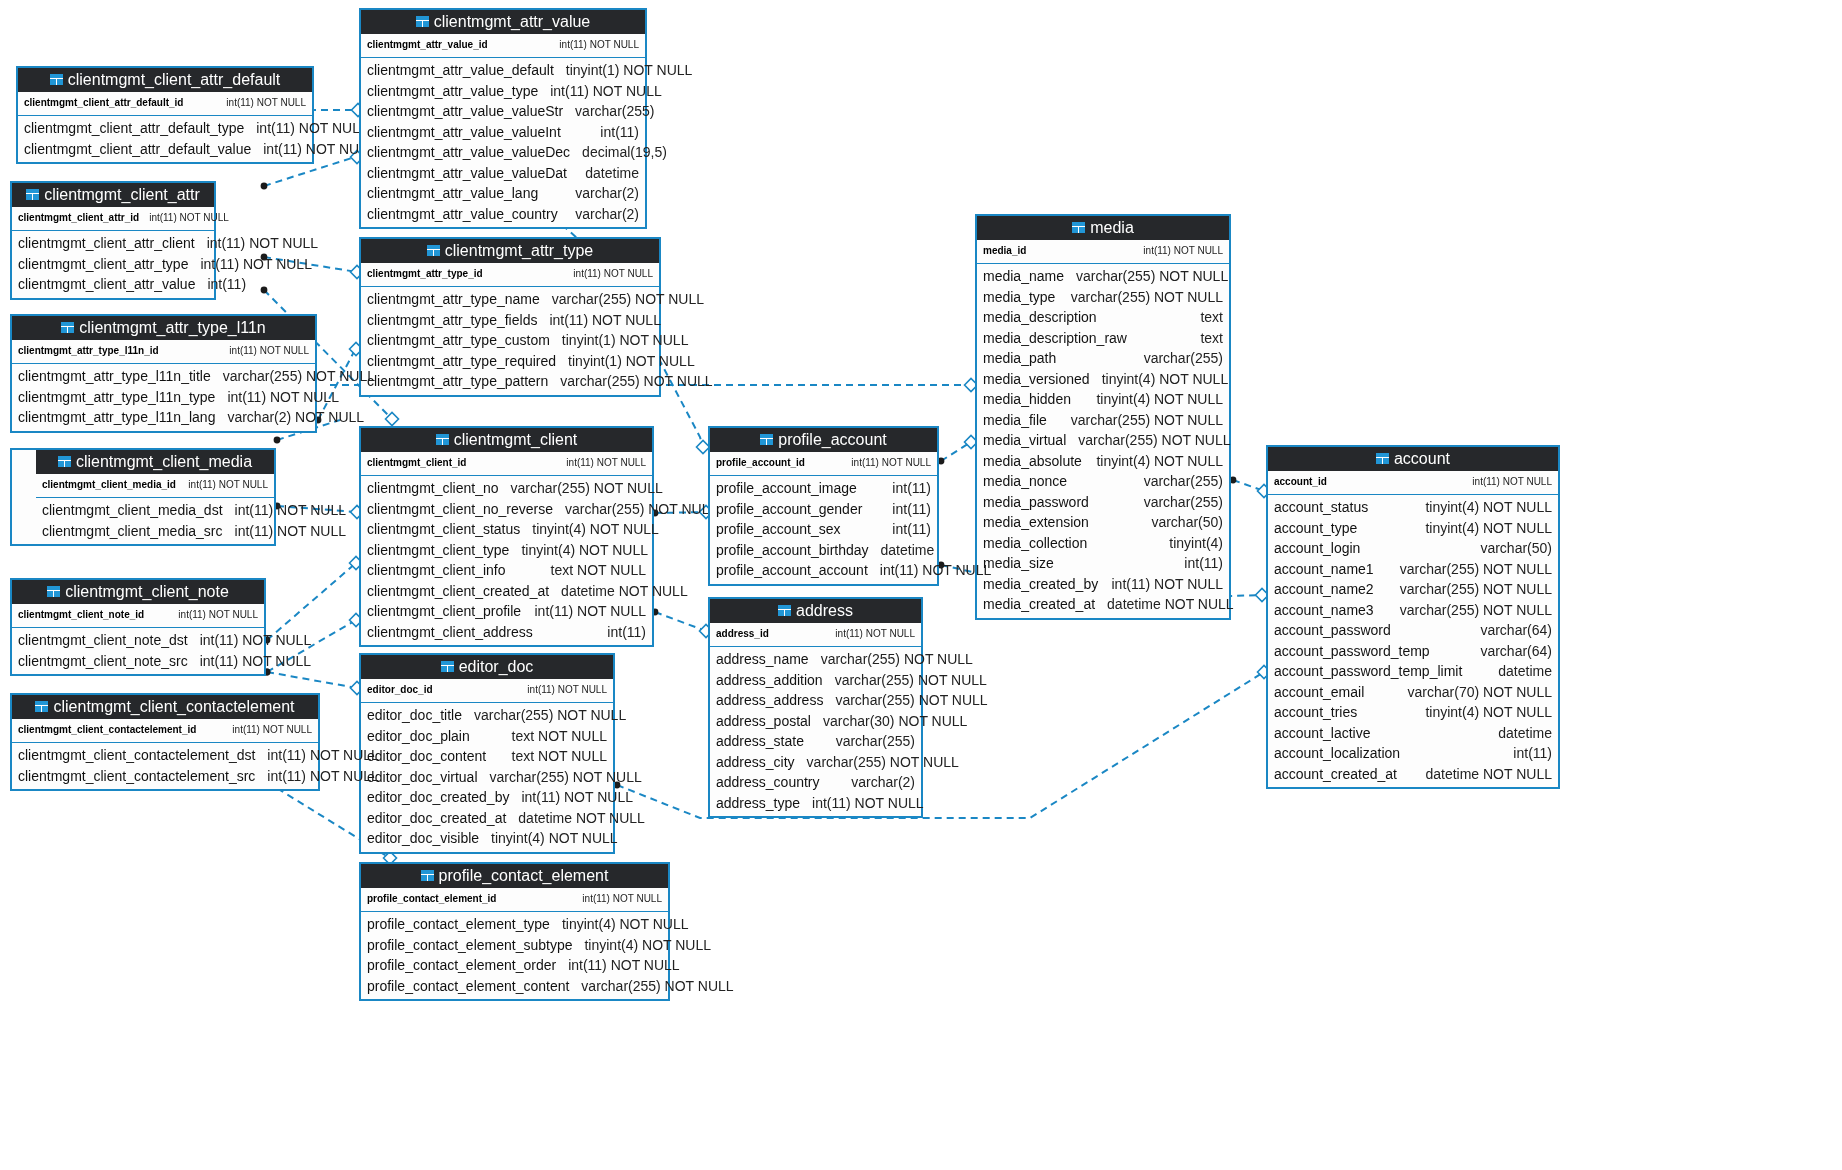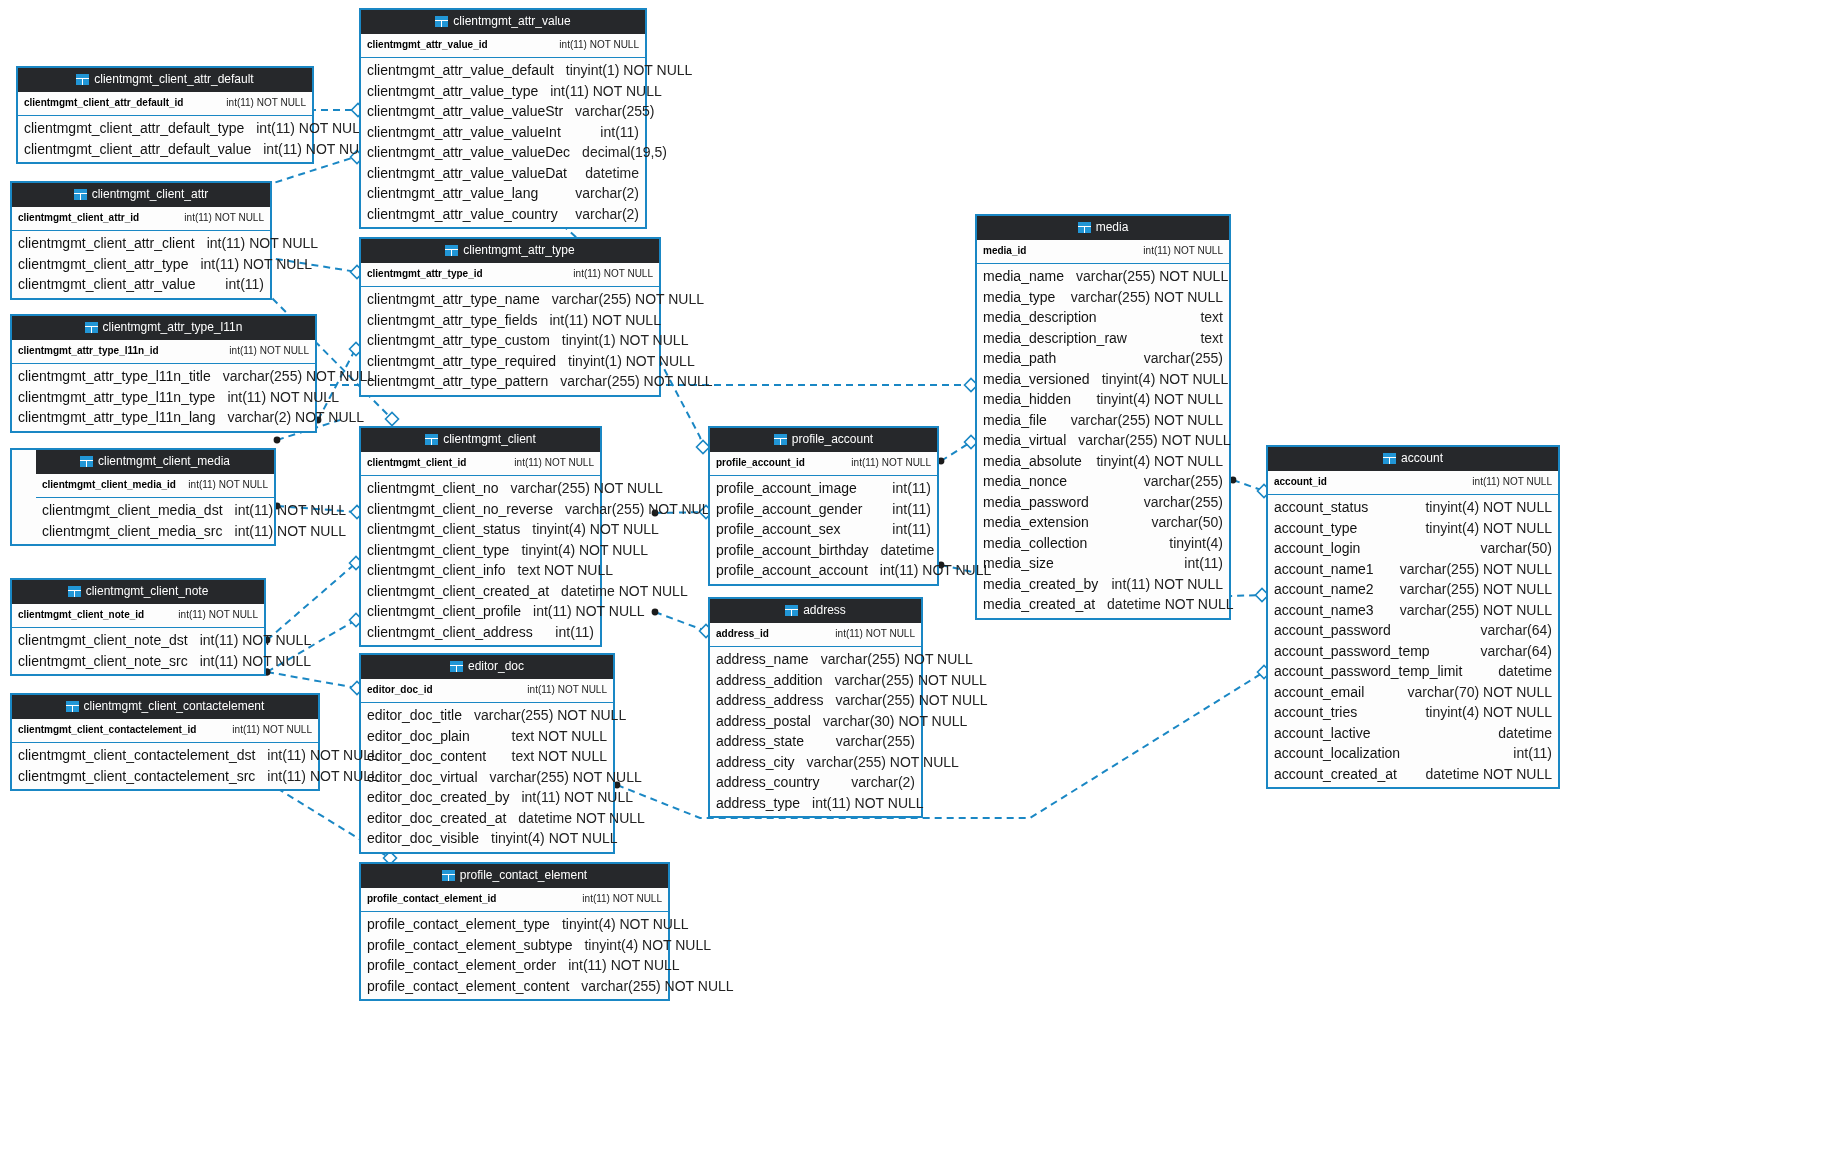--- a/index.html
+++ b/index.html
@@ -29,21 +29,21 @@
     position: absolute;
     border: 2px solid #1a87c4;
     background: #fdfdfd;
     box-sizing: border-box;
     z-index: 5;
     box-shadow: 0 0 0 0 rgba(0,0,0,0);
   }
   .entity-header {
     background: #26282b;
     color: #ffffff;
-    font-size: 12px;
+    font-size: 16px;
     text-align: center;
     padding: 4px 6px 5px 6px;
     line-height: 15px;
     white-space: nowrap;
     display: flex;
     align-items: center;
     justify-content: center;
     gap: 5px;
   }
   .tbl-icon {
@@ -250,21 +250,21 @@
         <div class="field-row">
           <span class="col-name">clientmgmt_attr_value_lang</span>
           <span class="col-type">varchar(2)</span>
         </div>
         <div class="field-row">
           <span class="col-name">clientmgmt_attr_value_country</span>
           <span class="col-type">varchar(2)</span>
         </div>
       </div>
     </div>
-    <div class="entity" style="left: 10px; top: 181px; width: 262px;">
+    <div class="entity" style="left: 10px; top: 181px; width: 206px;">
       <div class="entity-header">
         <span class="tbl-icon">
           <svg width="13" height="11" viewBox="0 0 13 11">
             <rect x="0" y="0" width="13" height="11" fill="#ffffff"></rect>
             <rect x="0" y="0" width="13" height="4" fill="#2196d6"></rect>
             <rect x="0" y="5" width="6" height="6" fill="#2196d6"></rect>
             <rect x="7" y="5" width="6" height="6" fill="#2196d6"></rect>
           </svg>
         </span>
         <span>clientmgmt_client_attr</span>
@@ -465,21 +465,21 @@
         <div class="field-row">
           <span class="col-name">clientmgmt_client_media_dst</span>
           <span class="col-type">int(11) NOT NULL</span>
         </div>
         <div class="field-row">
           <span class="col-name">clientmgmt_client_media_src</span>
           <span class="col-type">int(11) NOT NULL</span>
         </div>
       </div>
     </div>
-    <div class="entity" style="left: 359px; top: 426px; width: 243px;">
+    <div class="entity" style="left: 359px; top: 426px; width: 295px;">
       <div class="entity-header">
         <span class="tbl-icon">
           <svg width="13" height="11" viewBox="0 0 13 11">
             <rect x="0" y="0" width="13" height="11" fill="#ffffff"></rect>
             <rect x="0" y="0" width="13" height="4" fill="#2196d6"></rect>
             <rect x="0" y="5" width="6" height="6" fill="#2196d6"></rect>
             <rect x="7" y="5" width="6" height="6" fill="#2196d6"></rect>
           </svg>
         </span>
         <span>clientmgmt_client</span>

